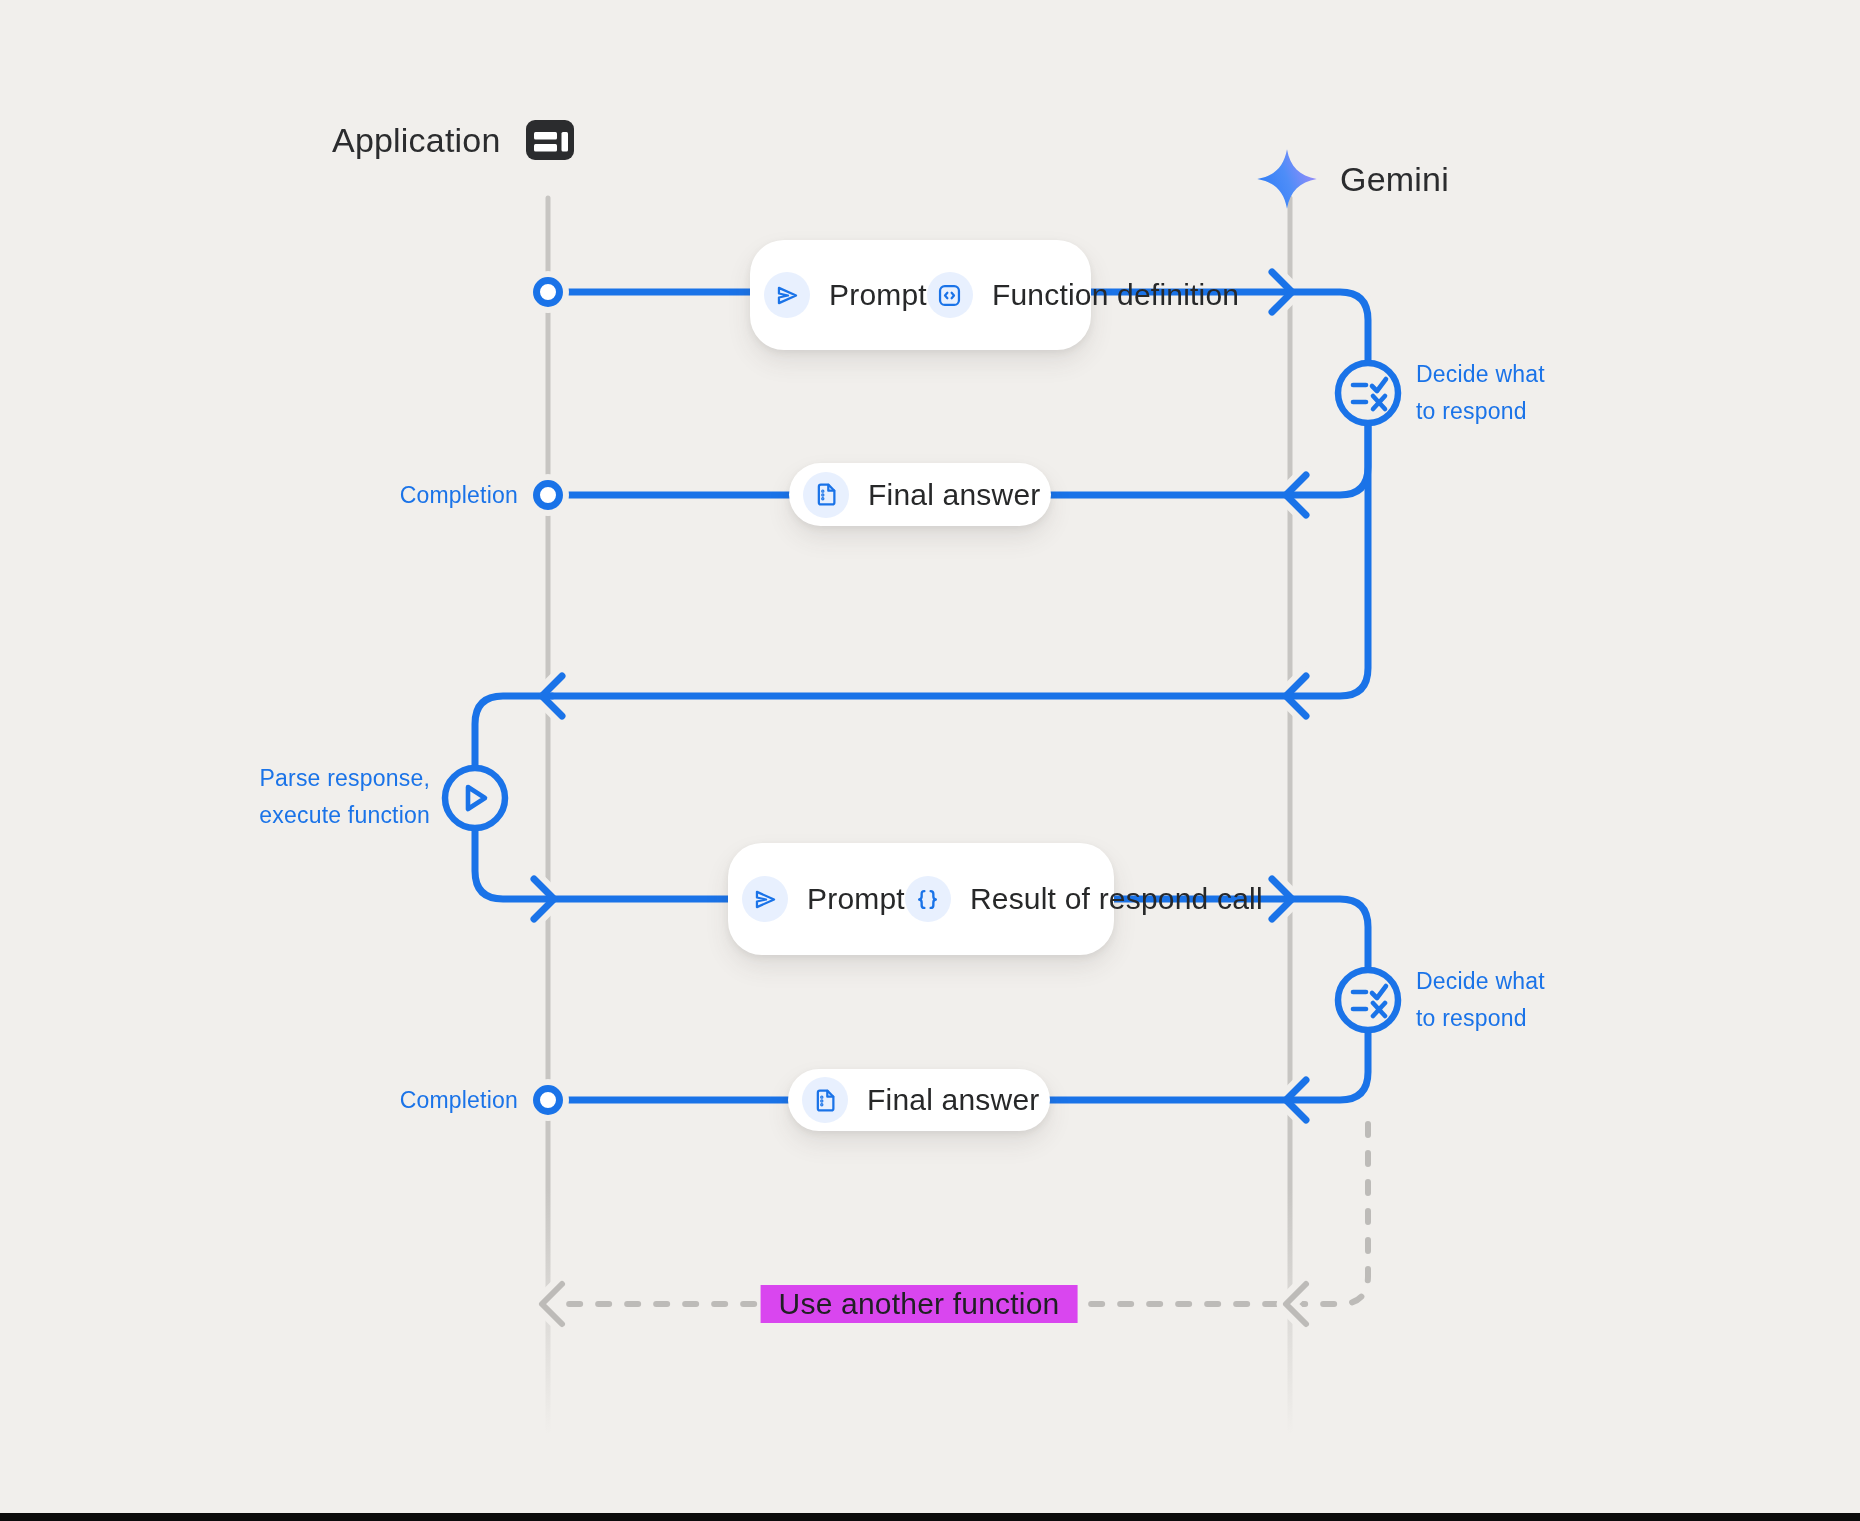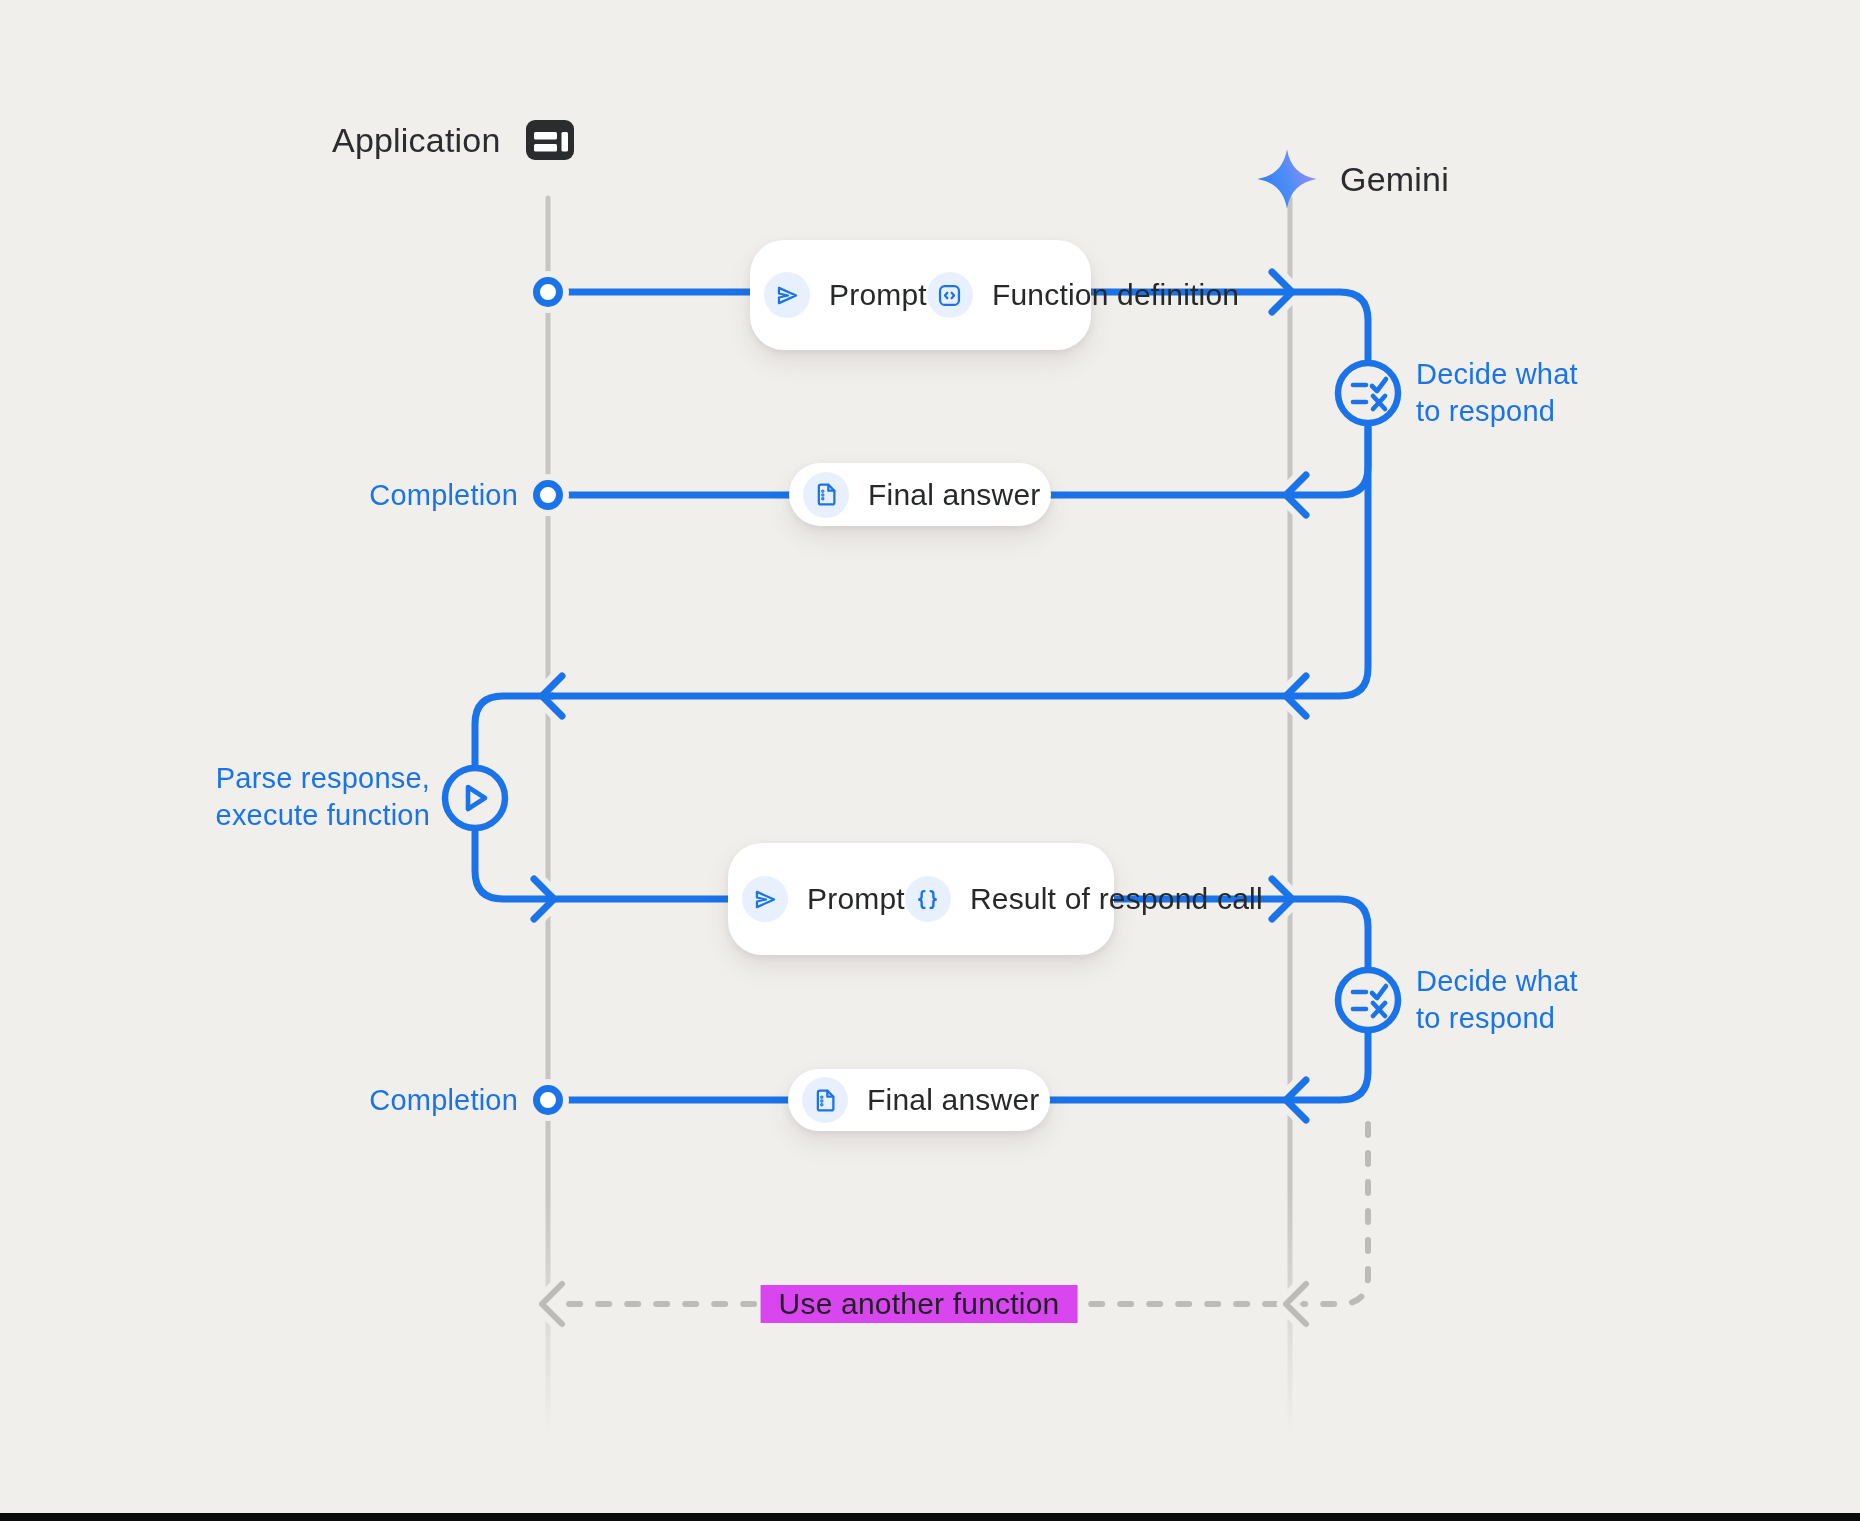--- a/index.html
+++ b/index.html
@@ -26,21 +26,21 @@
   .pill-row{display:flex;align-items:center;gap:19px;}
   .chip{width:46px;height:46px;border-radius:50%;background:#E8F0FE;
         display:flex;align-items:center;justify-content:center;flex:none;}
   .pill-label{font-size:30px;color:#272829;white-space:nowrap;letter-spacing:.2px;}
   .pill-prompt-function{left:750px;top:240px;width:341px;height:110px;}
   .pill-final-1{left:789px;top:463px;width:262px;height:63px;border-radius:32px;}
   .pill-function-name{left:693px;top:664px;width:464px;height:64px;border-radius:32px;}
   .pill-prompt-result{left:728px;top:843px;width:386px;height:112px;}
   .pill-final-2{left:788px;top:1069px;width:262px;height:62px;border-radius:31px;}
   
-  .blue-label{position:absolute;color:#1A73E8;font-size:29px;line-height:37px;letter-spacing:.2px;z-index:2;}
+  .blue-label{position:absolute;color:#1A73E8;font-size:23px;line-height:37px;letter-spacing:.2px;z-index:2;}
   .lbl-completion-1{right:1342px;top:477px;text-align:right;}
   .lbl-completion-2{right:1342px;top:1082px;text-align:right;}
   .lbl-parse{right:1430px;top:760px;text-align:right;}
   .lbl-decide-1{left:1416px;top:356px;text-align:left;}
   .lbl-decide-2{left:1416px;top:963px;text-align:left;}
   
   .loop-label{
     position:absolute;left:919px;top:1304px;transform:translate(-50%,-50%);
     background:#d946ef;padding:2px 18px;font-size:30px;font-weight:500;
     color:#1f2023;white-space:nowrap;z-index:2;letter-spacing:.2px;

